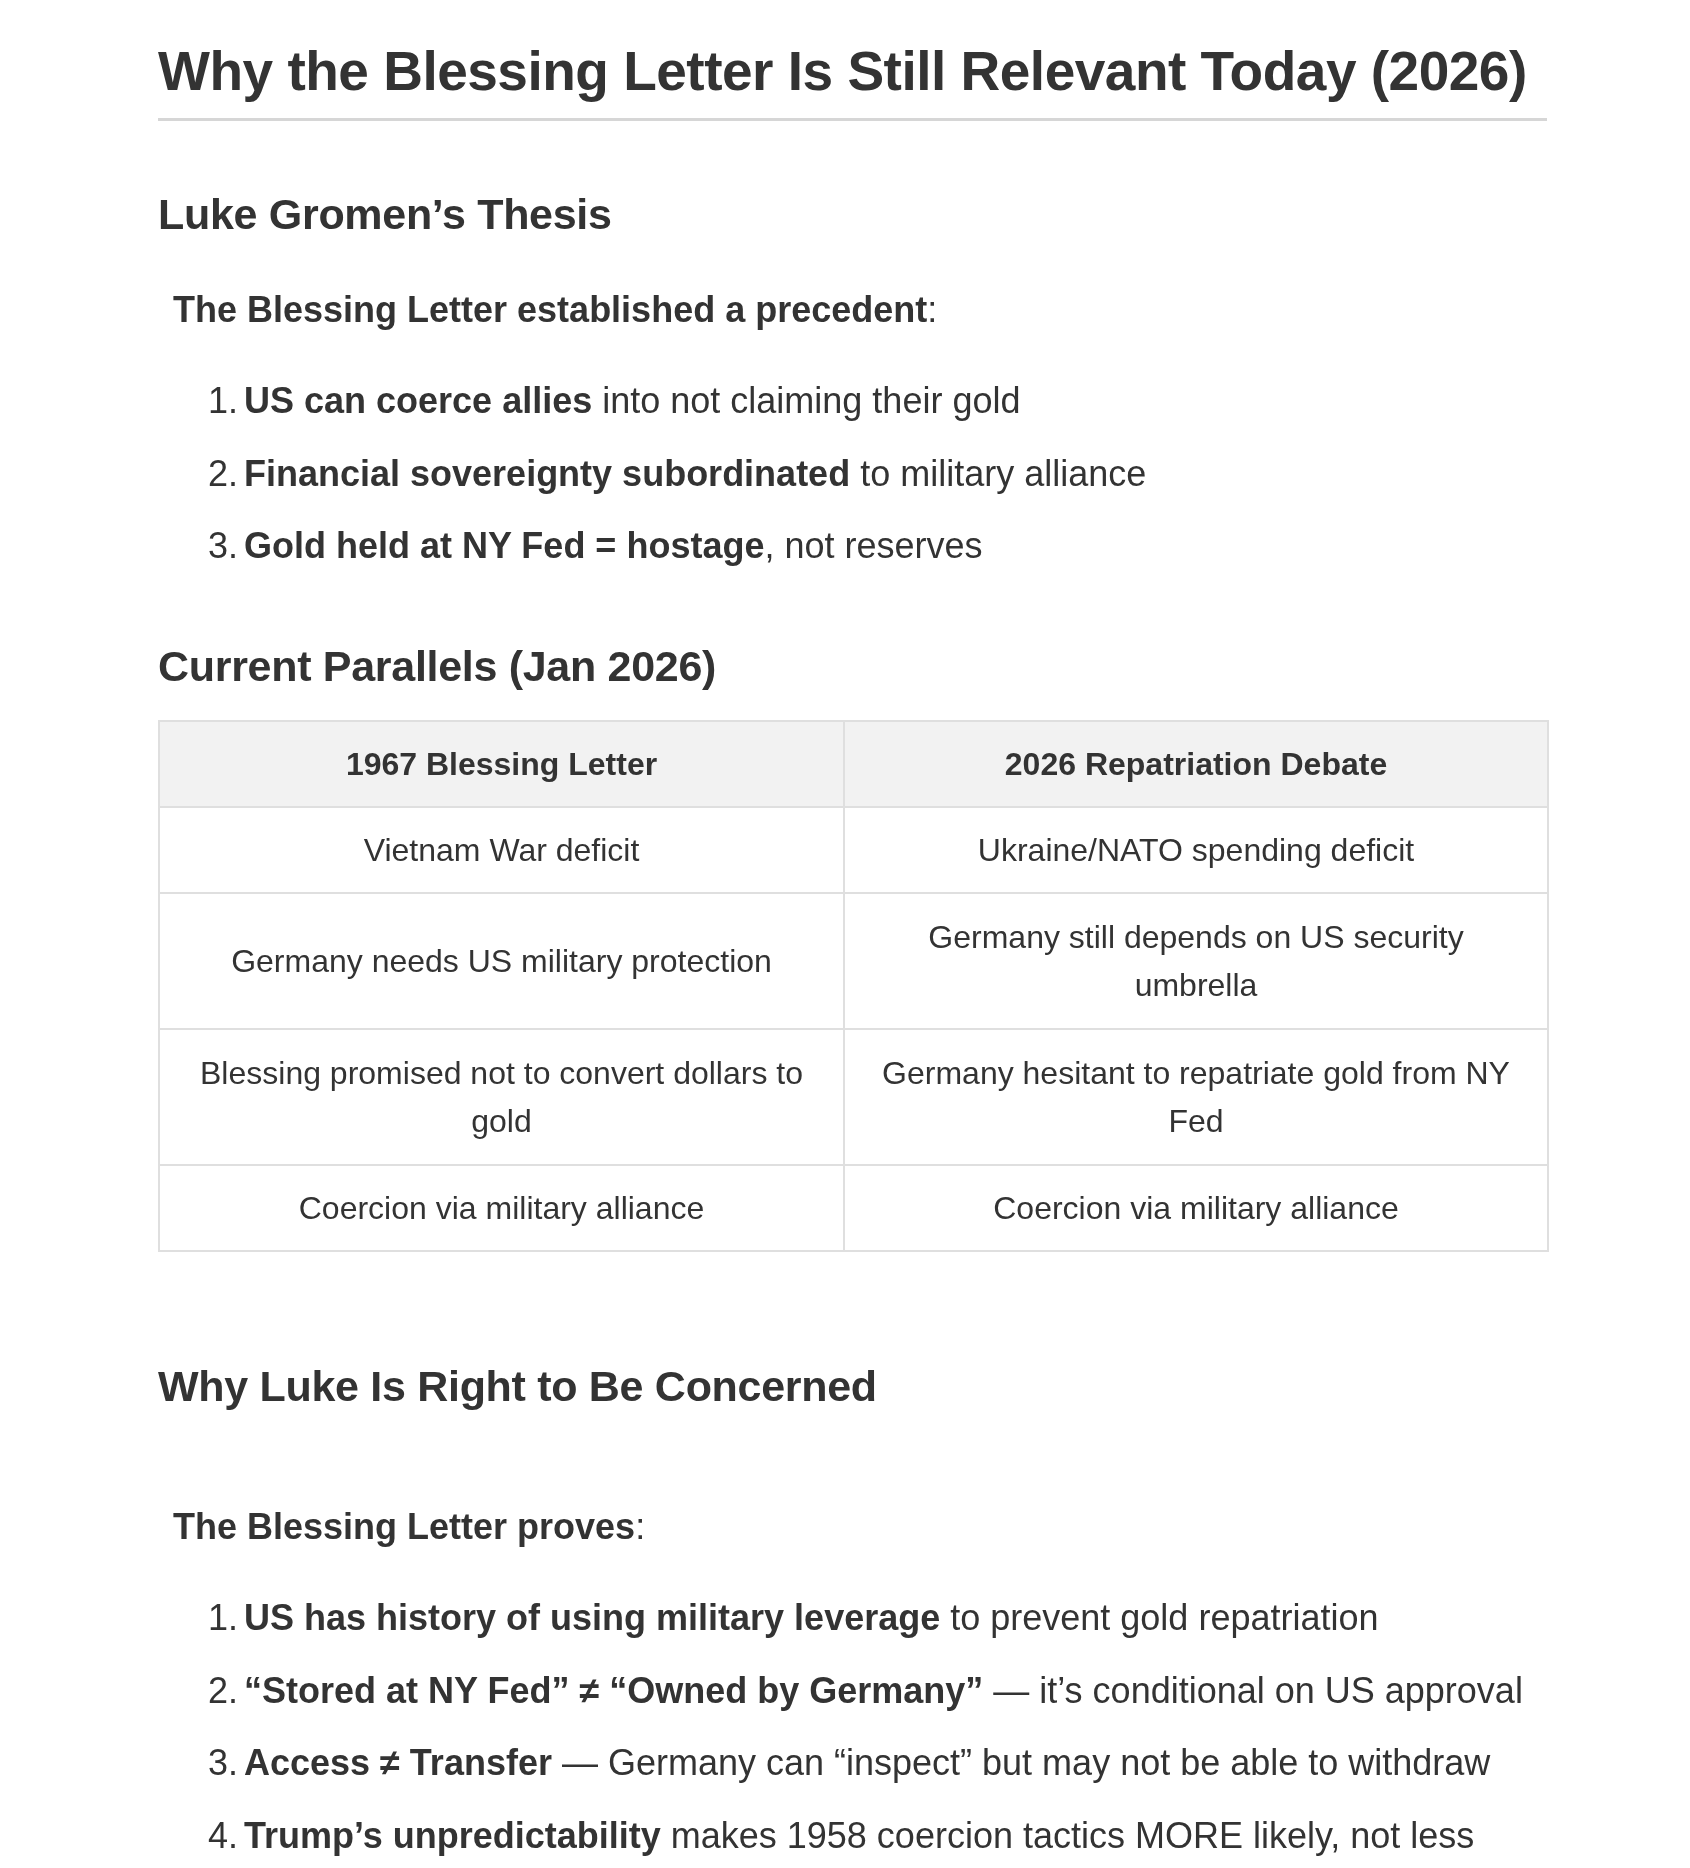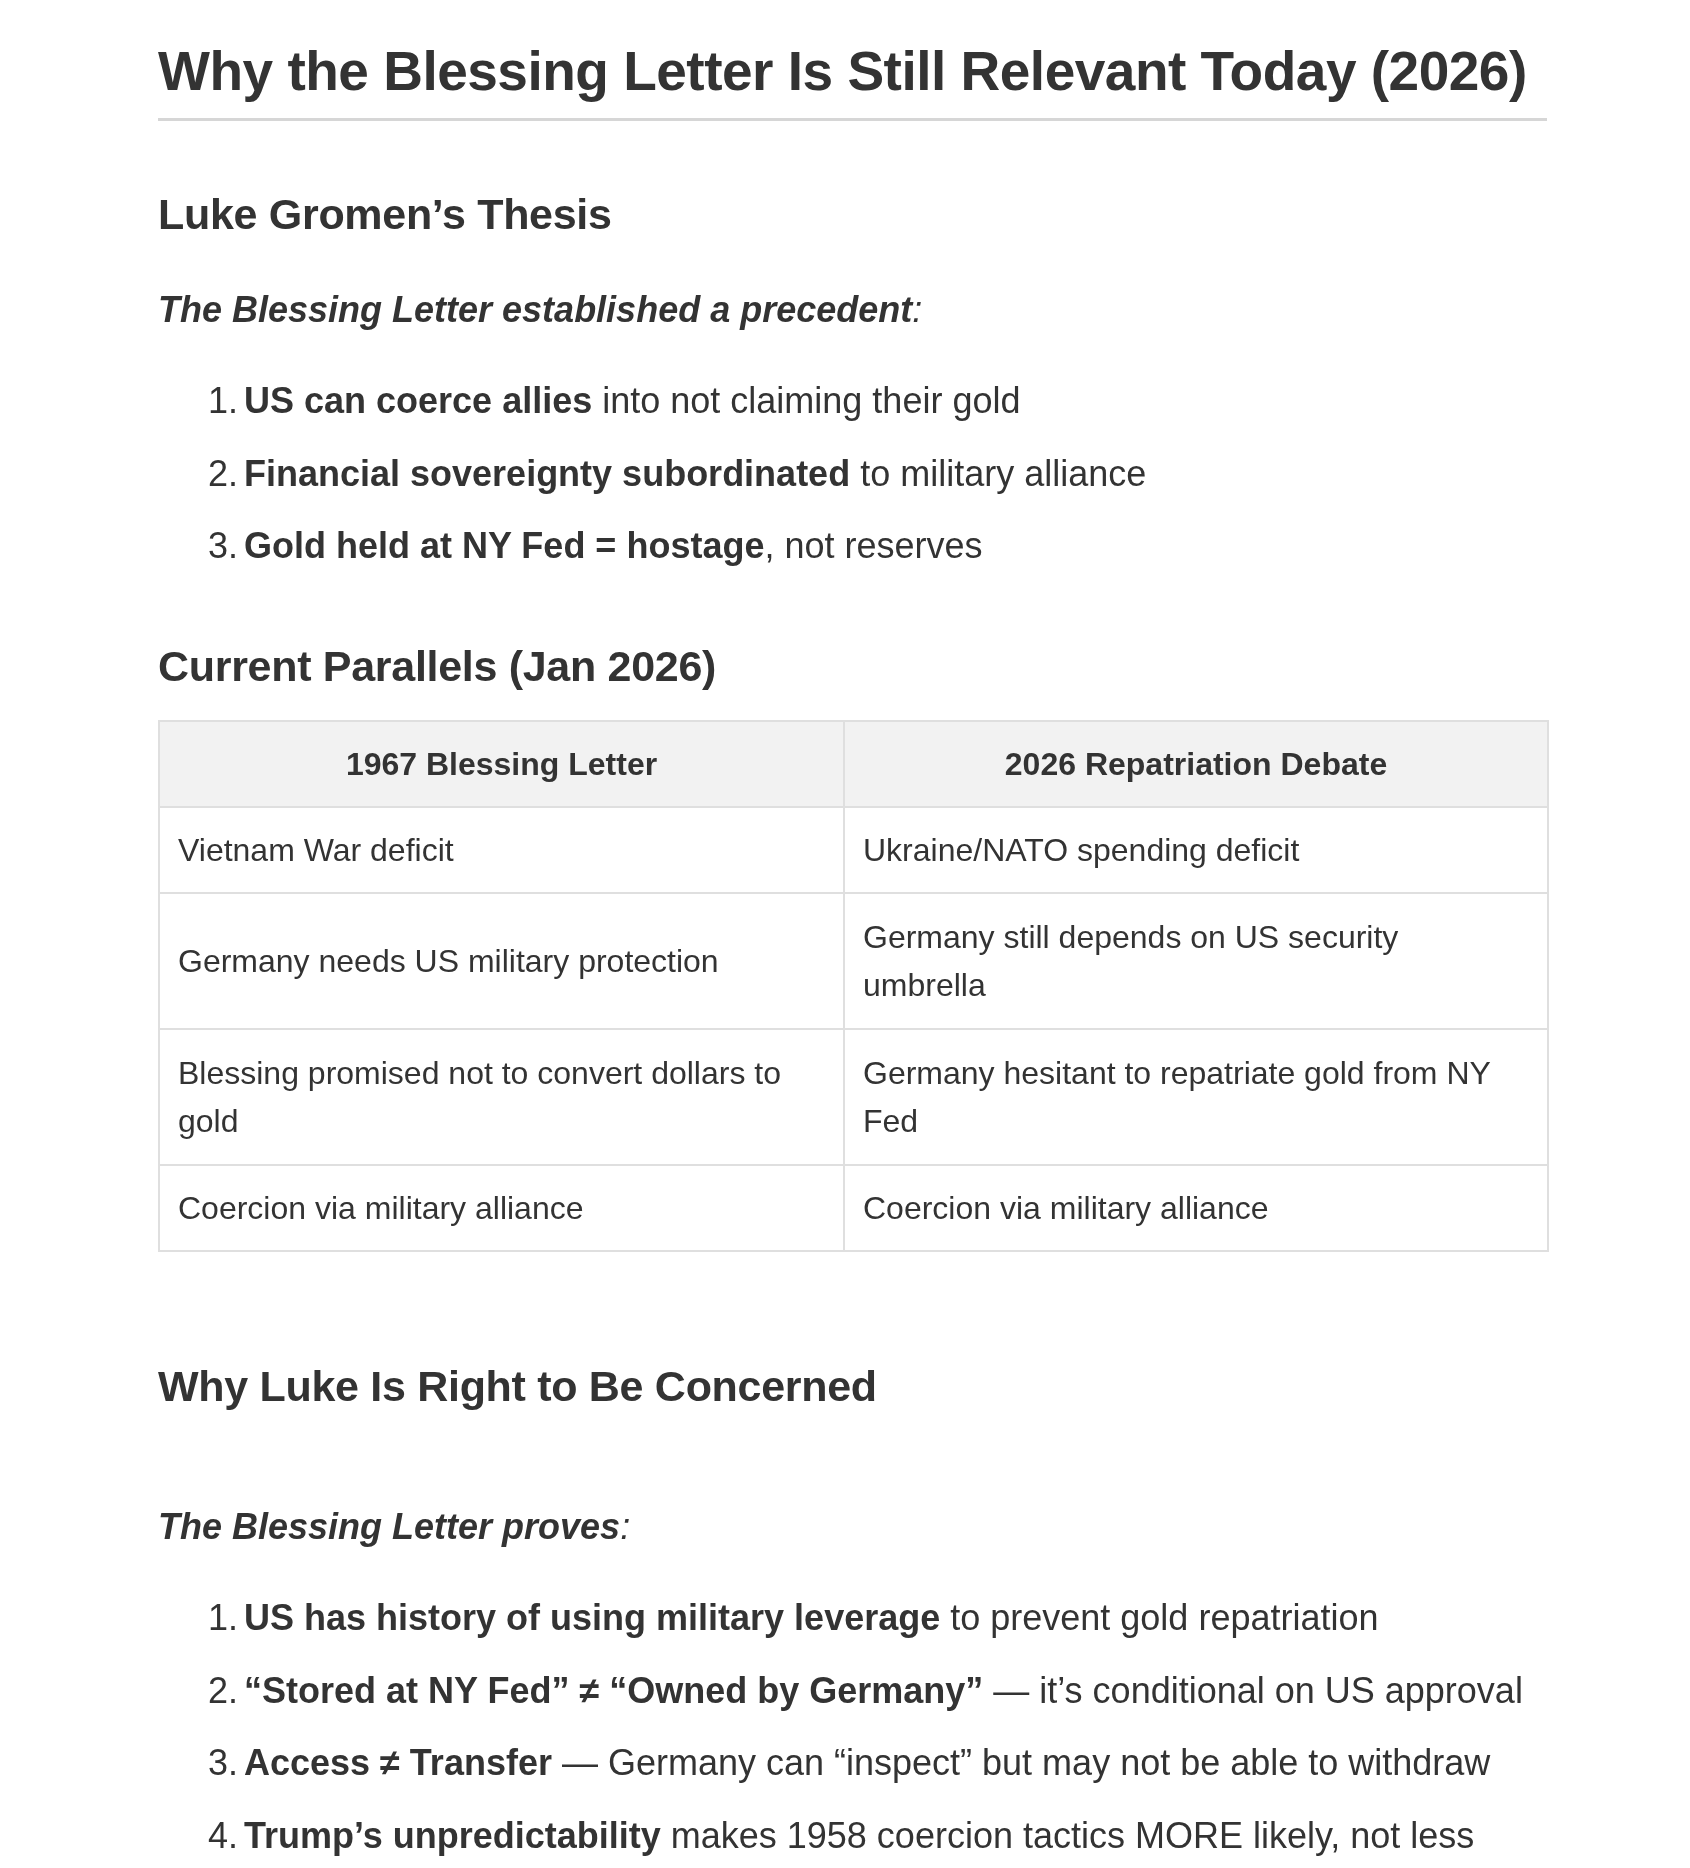--- a/index.html
+++ b/index.html
@@ -44,26 +44,25 @@
       left: 0;
       font-size: 43px;
       font-weight: bold;
       letter-spacing: -0.3px;
       line-height: 56px;
       white-space: nowrap;
       text-align: center;
     }
     .para {
       position: absolute;
-      left: 0;
+      left: 15px;
       font-size: 36px;
       line-height: 48px;
       white-space: nowrap;
       margin: 0;
-      font-style: italic;
     }
     .para b { font-weight: bold; }
     ol {
       position: absolute;
       left: 0;
       margin: 0;
       padding: 0;
       list-style: none;
       font-size: 36px;
       white-space: nowrap;
@@ -100,21 +99,21 @@
       vertical-align: middle;
       line-height: 48px;
       text-align: left;
     }
     th {
       background: #f2f2f2;
       font-weight: bold;
       text-align: center;
       height: 84px;
     }
-    td { height: 84px; }
+    td { height: 84px; text-align: center; }
     tr.tall td { height: 134px; }
     td.bold { font-weight: normal; }
     col.c1 { width: 685px; }
     col.c2 { width: 704px; }
   </style>
 </head>
 <body>
 
 <div class="page">
   <div class="content">

